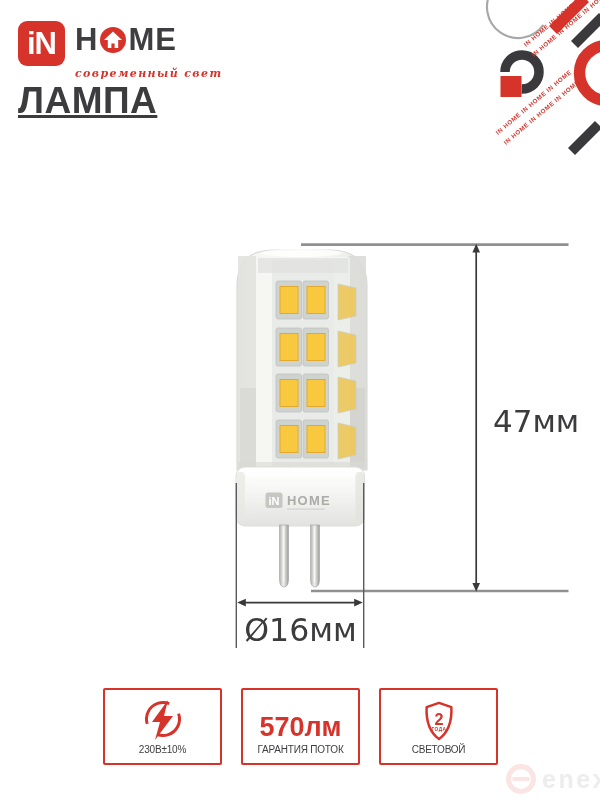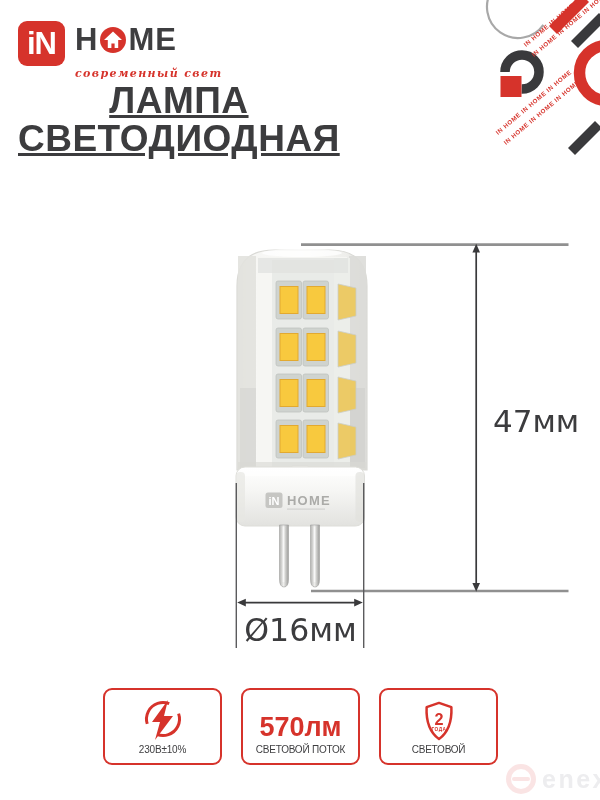--- a/index.html
+++ b/index.html
@@ -29,21 +29,21 @@
   .subtitle{position:absolute;left:18px;top:169px;font-size:32px;font-weight:400;
     color:#9d9ea0;letter-spacing:0.5px;}
   
   .decor{position:absolute;left:440px;top:0;width:160px;height:210px;}
   .figure{position:absolute;left:150px;top:230px;width:450px;height:460px;}
   .dim-text{font-family:"DejaVu Sans",sans-serif;fill:#3c3c3e;}
   
   .badges{position:absolute;left:103px;top:688px;display:flex;gap:19px;}
   .badge{
     width:119px;height:77px;box-sizing:border-box;background:#fff;
-    border:2.5px solid #d6332b;border-radius:9px;
+    border:2.5px solid #d6332b;border-radius:2px;
     display:flex;flex-direction:column;align-items:center;justify-content:flex-end;
     padding-bottom:8px;gap:3px;
   }
   .badge-label{font-size:10px;font-weight:500;color:#3e3e40;letter-spacing:-0.2px;white-space:nowrap;}
   .badge-value{font-size:27px;font-weight:700;color:#d6332b;line-height:1;}
   
   .watermark{position:absolute;left:506px;top:764px;display:flex;align-items:center;gap:6px;}
   .wm-circle{width:30px;height:30px;border-radius:50%;box-sizing:border-box;
     border:5px solid rgba(222,90,90,0.16);position:relative;}
   .wm-circle::after{content:"";position:absolute;left:1px;right:1px;top:50%;margin-top:-2px;
@@ -83,21 +83,20 @@
     <g fill="#d6332b" font-size="6.2" font-weight="700" letter-spacing="0.6">
       <text x="526" y="47" transform="rotate(-40 526 47)">IN HOME IN HOME IN HOME</text>
       <text x="534" y="57" transform="rotate(-40 534 57)">IN HOME IN HOME IN HOME</text>
       <text x="498" y="135" transform="rotate(-40 498 135)">IN HOME IN HOME IN HOME</text>
       <text x="506" y="145" transform="rotate(-40 506 145)">IN HOME IN HOME IN HOME</text>
     </g>
   </svg>
 
   <div class="title">
     <div>ЛАМПА</div>
-    <div>СВЕТОДИОДНАЯ</div>
   </div>
 
   <svg class="figure" viewBox="150 230 450 460">
     <defs>
       <linearGradient id="bodyGrad" x1="0" y1="0" x2="1" y2="0">
         <stop offset="0" stop-color="#e6e6e2"></stop>
           <stop offset="0.12" stop-color="#f6f6f4"></stop>
         <stop offset="0.5" stop-color="#fbfbf9"></stop>
           <stop offset="0.84" stop-color="#eeeeeb"></stop>
         <stop offset="1" stop-color="#dcdcd8"></stop>
@@ -196,21 +195,21 @@
   <div class="badges">
     <div class="badge">
       <svg width="46" height="42" viewBox="0 0 46 42">
         <circle cx="23" cy="20" r="16.5" fill="none" stroke="#d6332b" stroke-width="3" stroke-dasharray="37 15" transform="rotate(-19 23 20)"></circle>
         <path d="M28,1 L12,23 L20,23 L15,41 L33,17 L24,17 Z" fill="#d6332b"></path>
       </svg>
       <div class="badge-label">230В±10%</div>
     </div>
     <div class="badge">
       <div class="badge-value">570лм</div>
-      <div class="badge-label">СВЕТОВОЙ ПОТОК</div>
+      <div class="badge-label">ГАРАНТИЯ ПОТОК</div>
     </div>
     <div class="badge">
       <svg width="36" height="40" viewBox="0 0 36 42">
         <path d="M18,2 L31,6.5 C31.5,17 30,31 18,40 C6,31 4.5,17 5,6.5 Z" fill="#ffffff" stroke="#d6332b" stroke-width="2.6" stroke-linejoin="round"></path>
         <text x="18" y="25" text-anchor="middle" font-size="17" font-weight="700" fill="#d6332b" font-family="Liberation Sans, sans-serif">2</text>
         <text x="18" y="31.5" text-anchor="middle" font-size="5" font-weight="700" fill="#d6332b" letter-spacing="0.5" font-family="Liberation Sans, sans-serif">ГОДА</text>
       </svg>
       <div class="badge-label">СВЕТОВОЙ</div>
     </div>
   </div>

